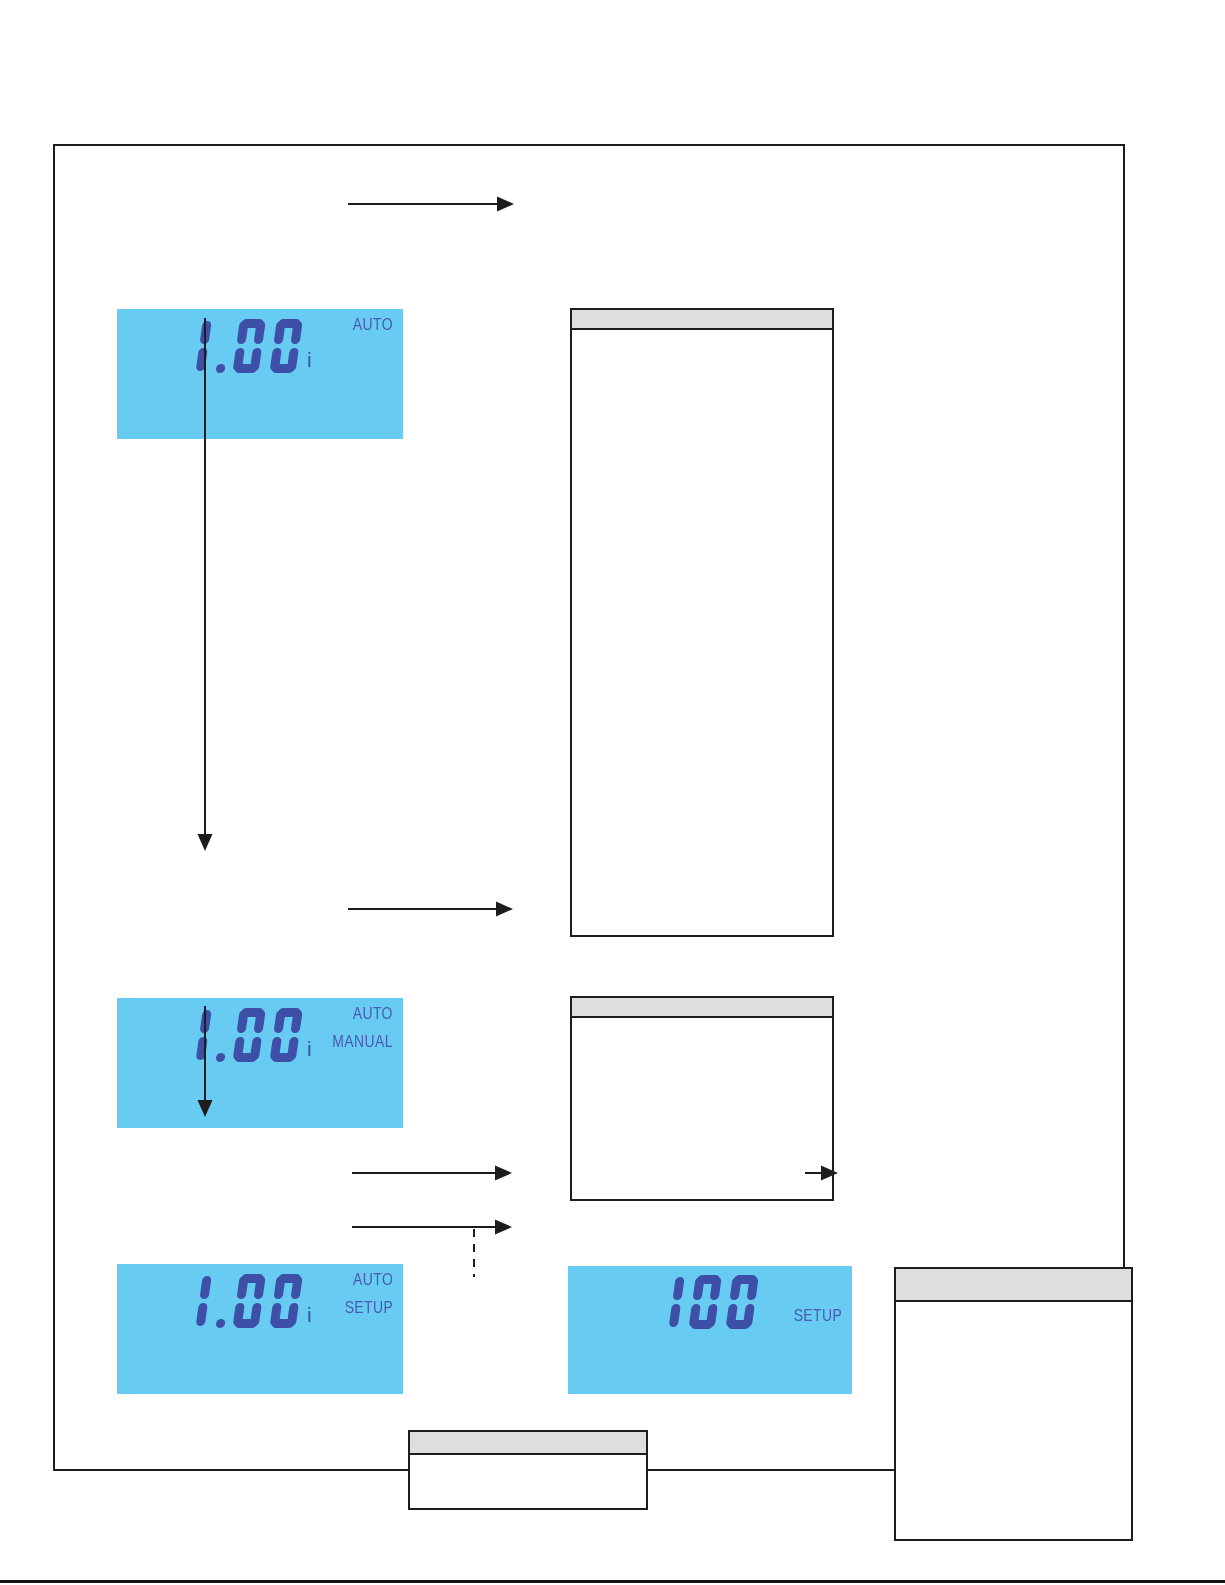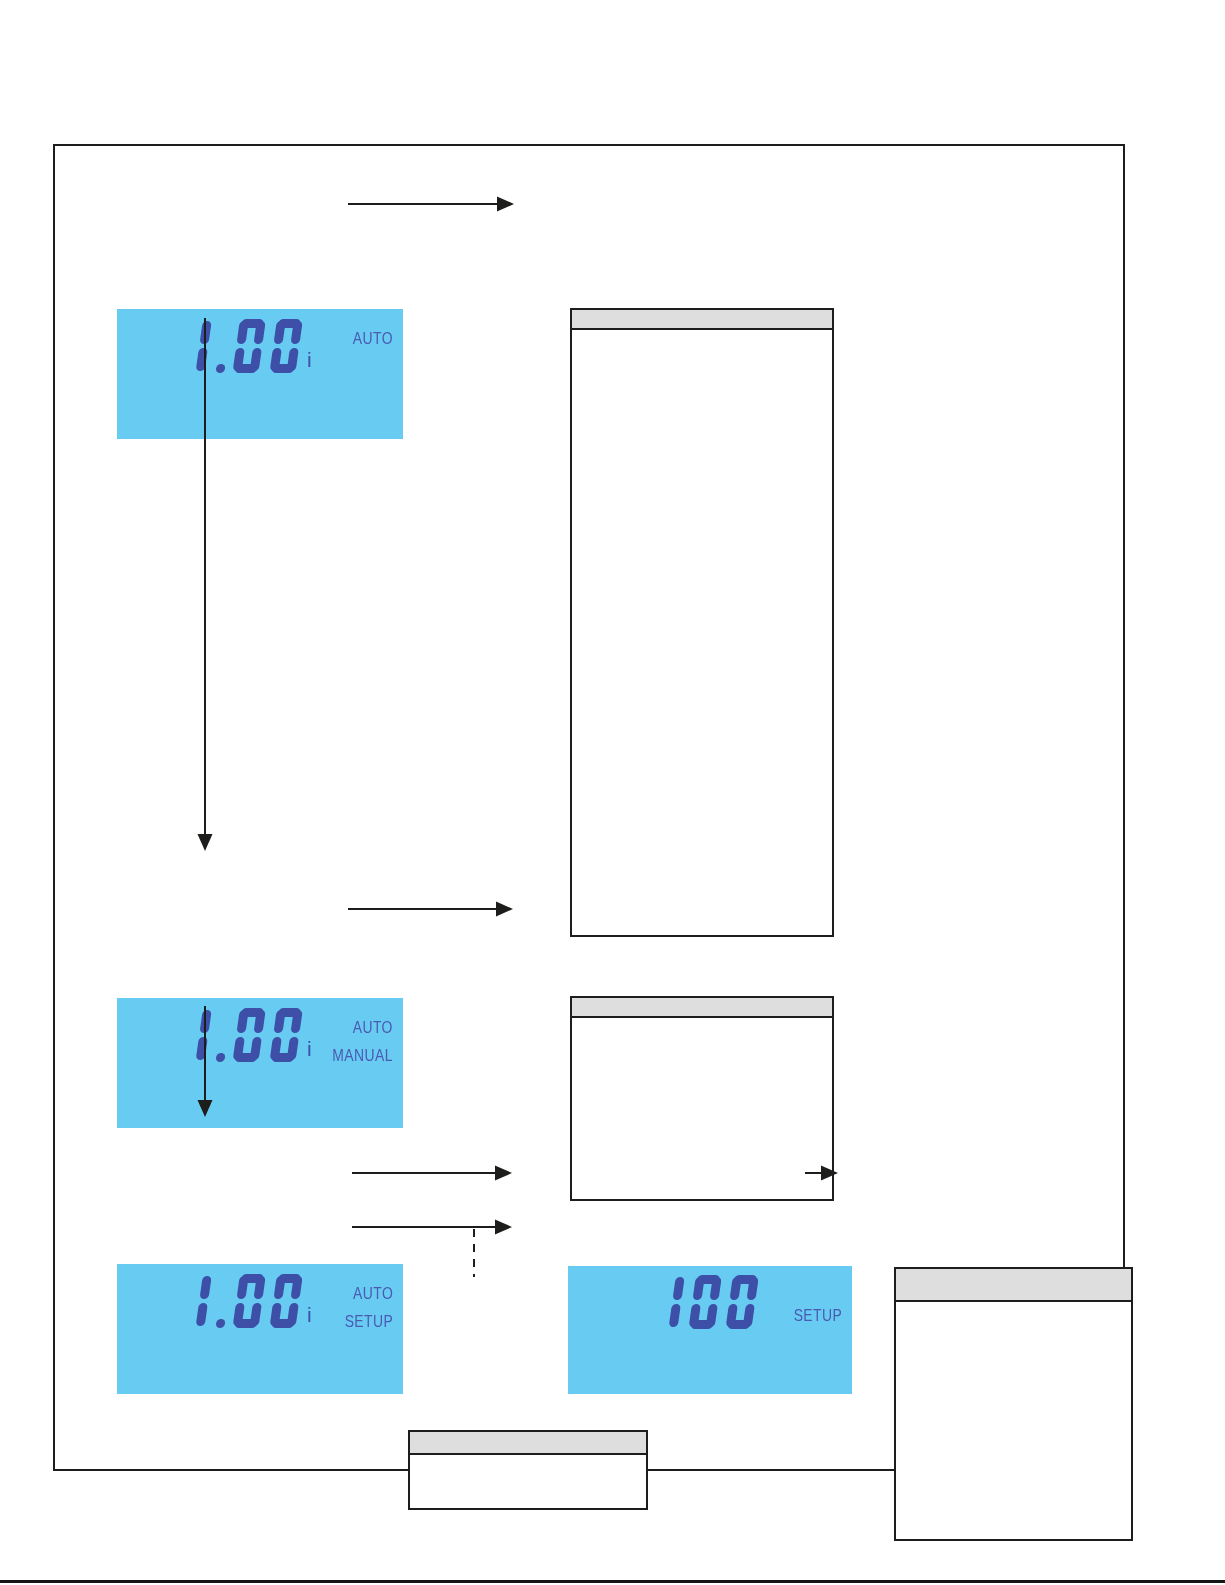--- a/index.html
+++ b/index.html
@@ -4,21 +4,21 @@
 <style>
   html,body{margin:0;padding:0;background:#fff;}
   .page{position:relative;width:1225px;height:1585px;background:#ffffff;
         font-family:"Liberation Sans",sans-serif;overflow:hidden;}
   .frame{position:absolute;left:53px;top:144px;width:1072px;height:1327px;
          border:2px solid #1d1d1b;box-sizing:border-box;}
   
   .lcd{position:absolute;background:#68ccf2;}
   .lcd .segdisp{position:absolute;}
   .lcd .sub{position:absolute;font-size:21px;line-height:21px;color:#3d4fa6;}
-  .lcd .annunciators{position:absolute;top:16px;right:10px;text-align:right;}
+  .lcd .annunciators{position:absolute;top:2px;right:10px;text-align:right;}
   .lcd .ann{display:block;font-size:17px;line-height:28px;color:#4a5ab2;
             transform:scaleX(0.82);transform-origin:100% 50%;letter-spacing:.5px;white-space:nowrap;}
   .lcd1{left:62px;top:163px;width:286px;height:130px;}
   .lcd2{left:62px;top:852px;width:286px;height:130px;}
   .lcd3{left:62px;top:1118px;width:286px;height:130px;}
   .lcd4{left:513px;top:1120px;width:284px;height:128px;}
   .lcd1 .segdisp,.lcd2 .segdisp,.lcd3 .segdisp{left:78px;top:9px;width:116px;height:56px;}
   .lcd4 .segdisp{left:100px;top:8px;width:96px;height:56px;}
   .lcd1 .sub,.lcd2 .sub,.lcd3 .sub{left:190px;top:40px;}
   .lcd4 .sub{left:200px;top:40px;}

